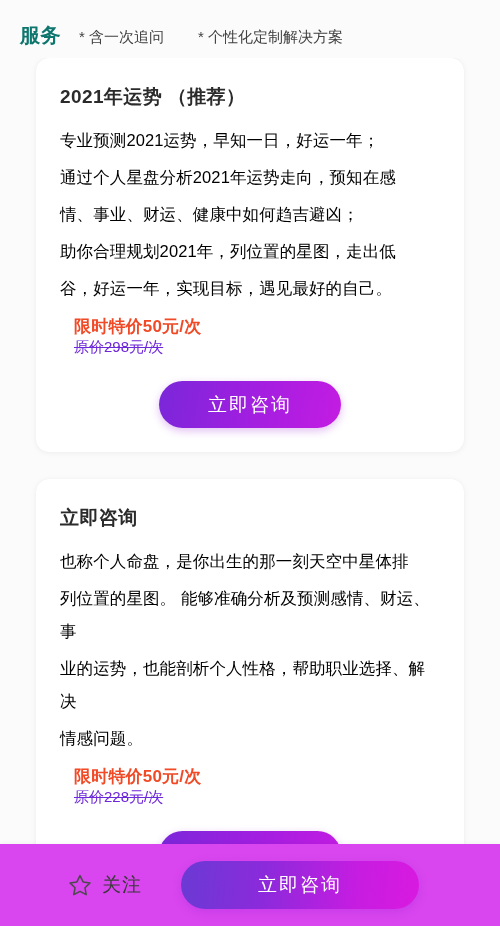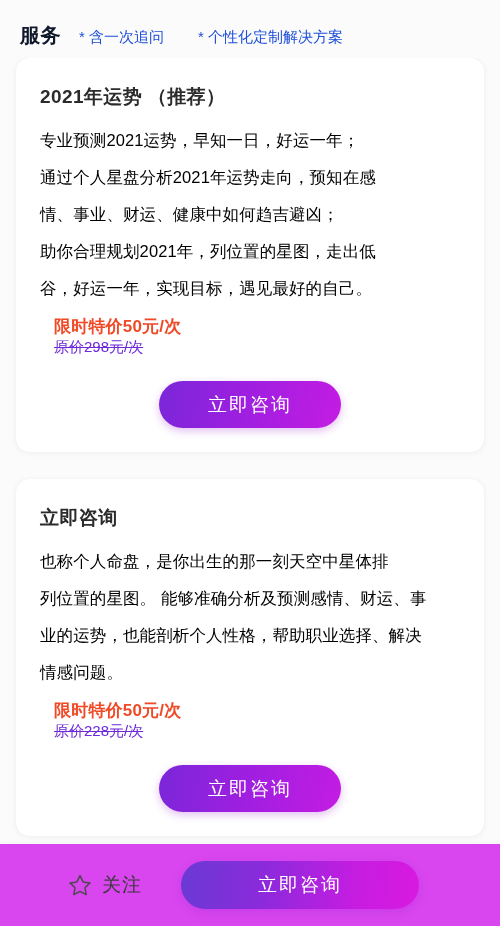--- a/index.html
+++ b/index.html
@@ -20,41 +20,41 @@
   .section-header {
     display: flex;
     align-items: baseline;
     padding: 22px 0 10px 20px;
     height: 26px;
     box-sizing: content-box;
   }
   .section-title {
     font-size: 20px;
     font-weight: bold;
-    color: #0f172a;
+    color: #0f766e;
     letter-spacing: 0.5px;
     white-space: nowrap;
   }
   .header-note {
     font-size: 15px;
-    color: #1d4ed8;
+    color: #404040;
     white-space: nowrap;
   }
   .header-note.first { margin-left: 18px; }
   .header-note.second { margin-left: 34px; }
 
   
   .cards-scroll {
     position: absolute;
     top: 58px;
     left: 0;
     right: 0;
     bottom: 0;
     overflow: hidden;
-    padding: 0 16px;
+    padding: 0 36px;
     box-sizing: border-box;
   }
 
   
   .card {
     background: #ffffff;
     border-radius: 13px;
     box-shadow: 0 1px 6px rgba(0,0,0,0.055), 0 0 1px rgba(0,0,0,0.07);
     padding: 26px 24px 24px 24px;
     box-sizing: border-box;

